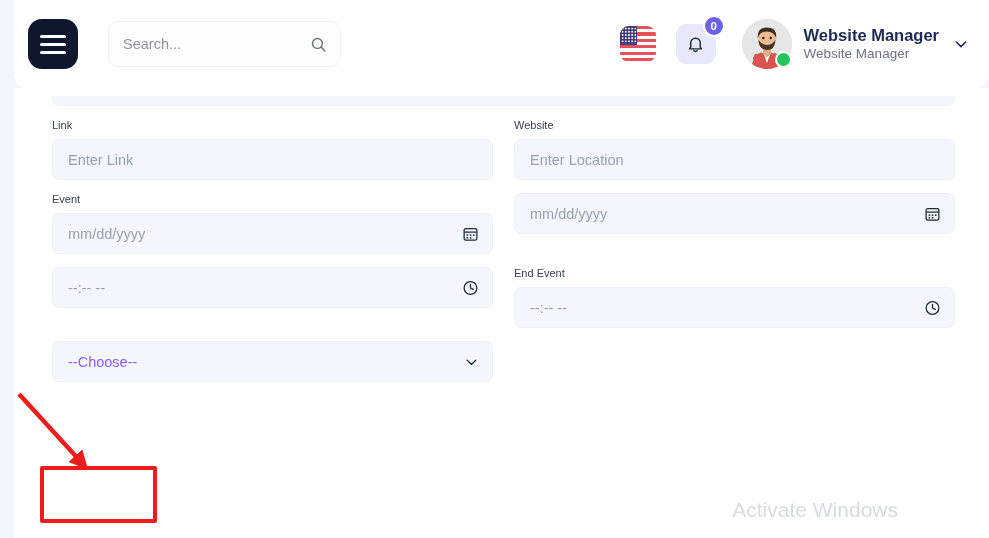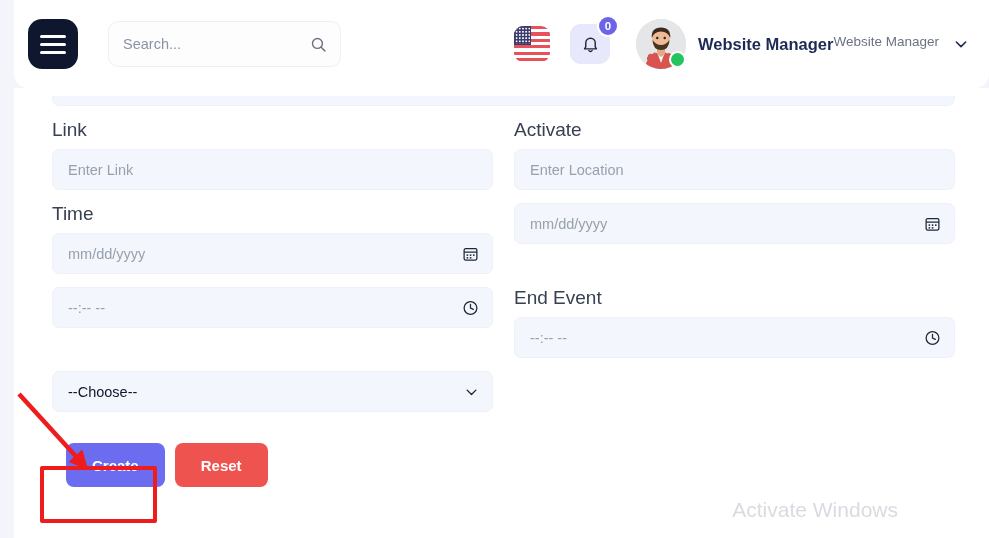--- a/index.html
+++ b/index.html
@@ -146,21 +146,21 @@
     position: absolute;
     right: 0; bottom: 1px;
     width: 17px; height: 17px;
     background: #22c55e;
     border-radius: 50%;
     border: 2px solid #fff;
   }
 
   .user-text {
     margin-left: 12px;
-    display: flex; flex-direction: row;
+    display: flex; flex-direction: column;
     justify-content: center;
     line-height: 1.25;
     cursor: pointer;
   }
   .user-name {
     font-size: 16.5px;
     font-weight: 700;
     color: #1e2a54;
     white-space: nowrap;
   }
@@ -188,38 +188,38 @@
 
   .form-grid {
     display: grid;
     grid-template-columns: 441px 441px;
     column-gap: 21px;
     padding-top: 8px;
   }
 
   .field { margin-bottom: 13px; }
   .field-label {
-    font-size: 19px;
+    font-size: 11px;
     color: #374151;
     margin-bottom: 8px;
     display: block;
   }
   .input-wrap {
     position: relative;
     height: 41px;
   }
   .field-input {
     width: 100%; height: 41px;
     background: #f3f6fc;
     border: 1px solid #eef1f8;
     border-radius: 7px;
     padding: 0 38px 0 15px;
     font-family: "Liberation Sans", sans-serif;
     font-size: 14.5px;
-    color: #0f172a;
+    color: #8b5cf6;
     outline: none;
   }
   .field-input::placeholder { color: #98a1ae; }
   .field-icon {
     position: absolute;
     right: 14px; top: 50%;
     transform: translateY(-50%);
     width: 17px; height: 17px;
     pointer-events: none;
   }
@@ -371,28 +371,28 @@
     </div>
 
     <div class="field">
       <label class="field-label">Link</label>
       <div class="input-wrap">
         <input class="field-input" type="text" placeholder="Enter Link" style="">
       </div>
     </div>
 
     <div class="field">
-      <label class="field-label">Activate</label>
+      <label class="field-label">Website</label>
       <div class="input-wrap">
         <input class="field-input" type="text" placeholder="Enter Location" style="">
       </div>
     </div>
 
     <div class="field">
-      <label class="field-label">Time</label>
+      <label class="field-label">Event</label>
       <div class="input-wrap">
         <input class="field-input" type="text" placeholder="mm/dd/yyyy" style="">
         <svg class="field-icon" viewBox="0 0 24 24" fill="none" stroke="#1f2937" stroke-width="1.8">
           <rect x="3" y="4.5" width="18" height="16" rx="2"></rect>
           <line x1="3" y1="9.5" x2="21" y2="9.5"></line>
           <rect x="6.5" y="12.5" width="2.2" height="2.2" fill="#1f2937" stroke="none"></rect>
           <rect x="11" y="12.5" width="2.2" height="2.2" fill="#1f2937" stroke="none"></rect>
           <rect x="15.5" y="12.5" width="2.2" height="2.2" fill="#1f2937" stroke="none"></rect>
           <rect x="6.5" y="16.3" width="2.2" height="2.2" fill="#1f2937" stroke="none"></rect>
           <rect x="11" y="16.3" width="2.2" height="2.2" fill="#1f2937" stroke="none"></rect>
@@ -441,24 +441,20 @@
       <div class="input-wrap">
         <input class="field-input" type="text" readonly="" value="--Choose--" style="">
         <svg class="select-chev" viewBox="0 0 24 24" fill="none" stroke="#1f2937" stroke-width="2.2" stroke-linecap="round" stroke-linejoin="round">
           <polyline points="5 9 12 16 19 9"></polyline>
         </svg>
       </div>
     </div>
 
   </div>
 
-  <div class="btn-row">
-    <button class="btn btn-create">Create</button>
-    <button class="btn btn-reset">Reset</button>
-  </div>
 </div>
 
 <div class="annotation-layer">
   <div class="highlight-box"></div>
   <svg width="989" height="538" style="position:absolute;inset:0;">
     <defs>
       <marker id="arrowhead" markerWidth="4.2" markerHeight="4.2" refX="2.2" refY="2.1" orient="auto">
         <polygon points="0 0, 4.2 2.1, 0 4.2" fill="#ee1c1c"></polygon>
       </marker>
     </defs>

